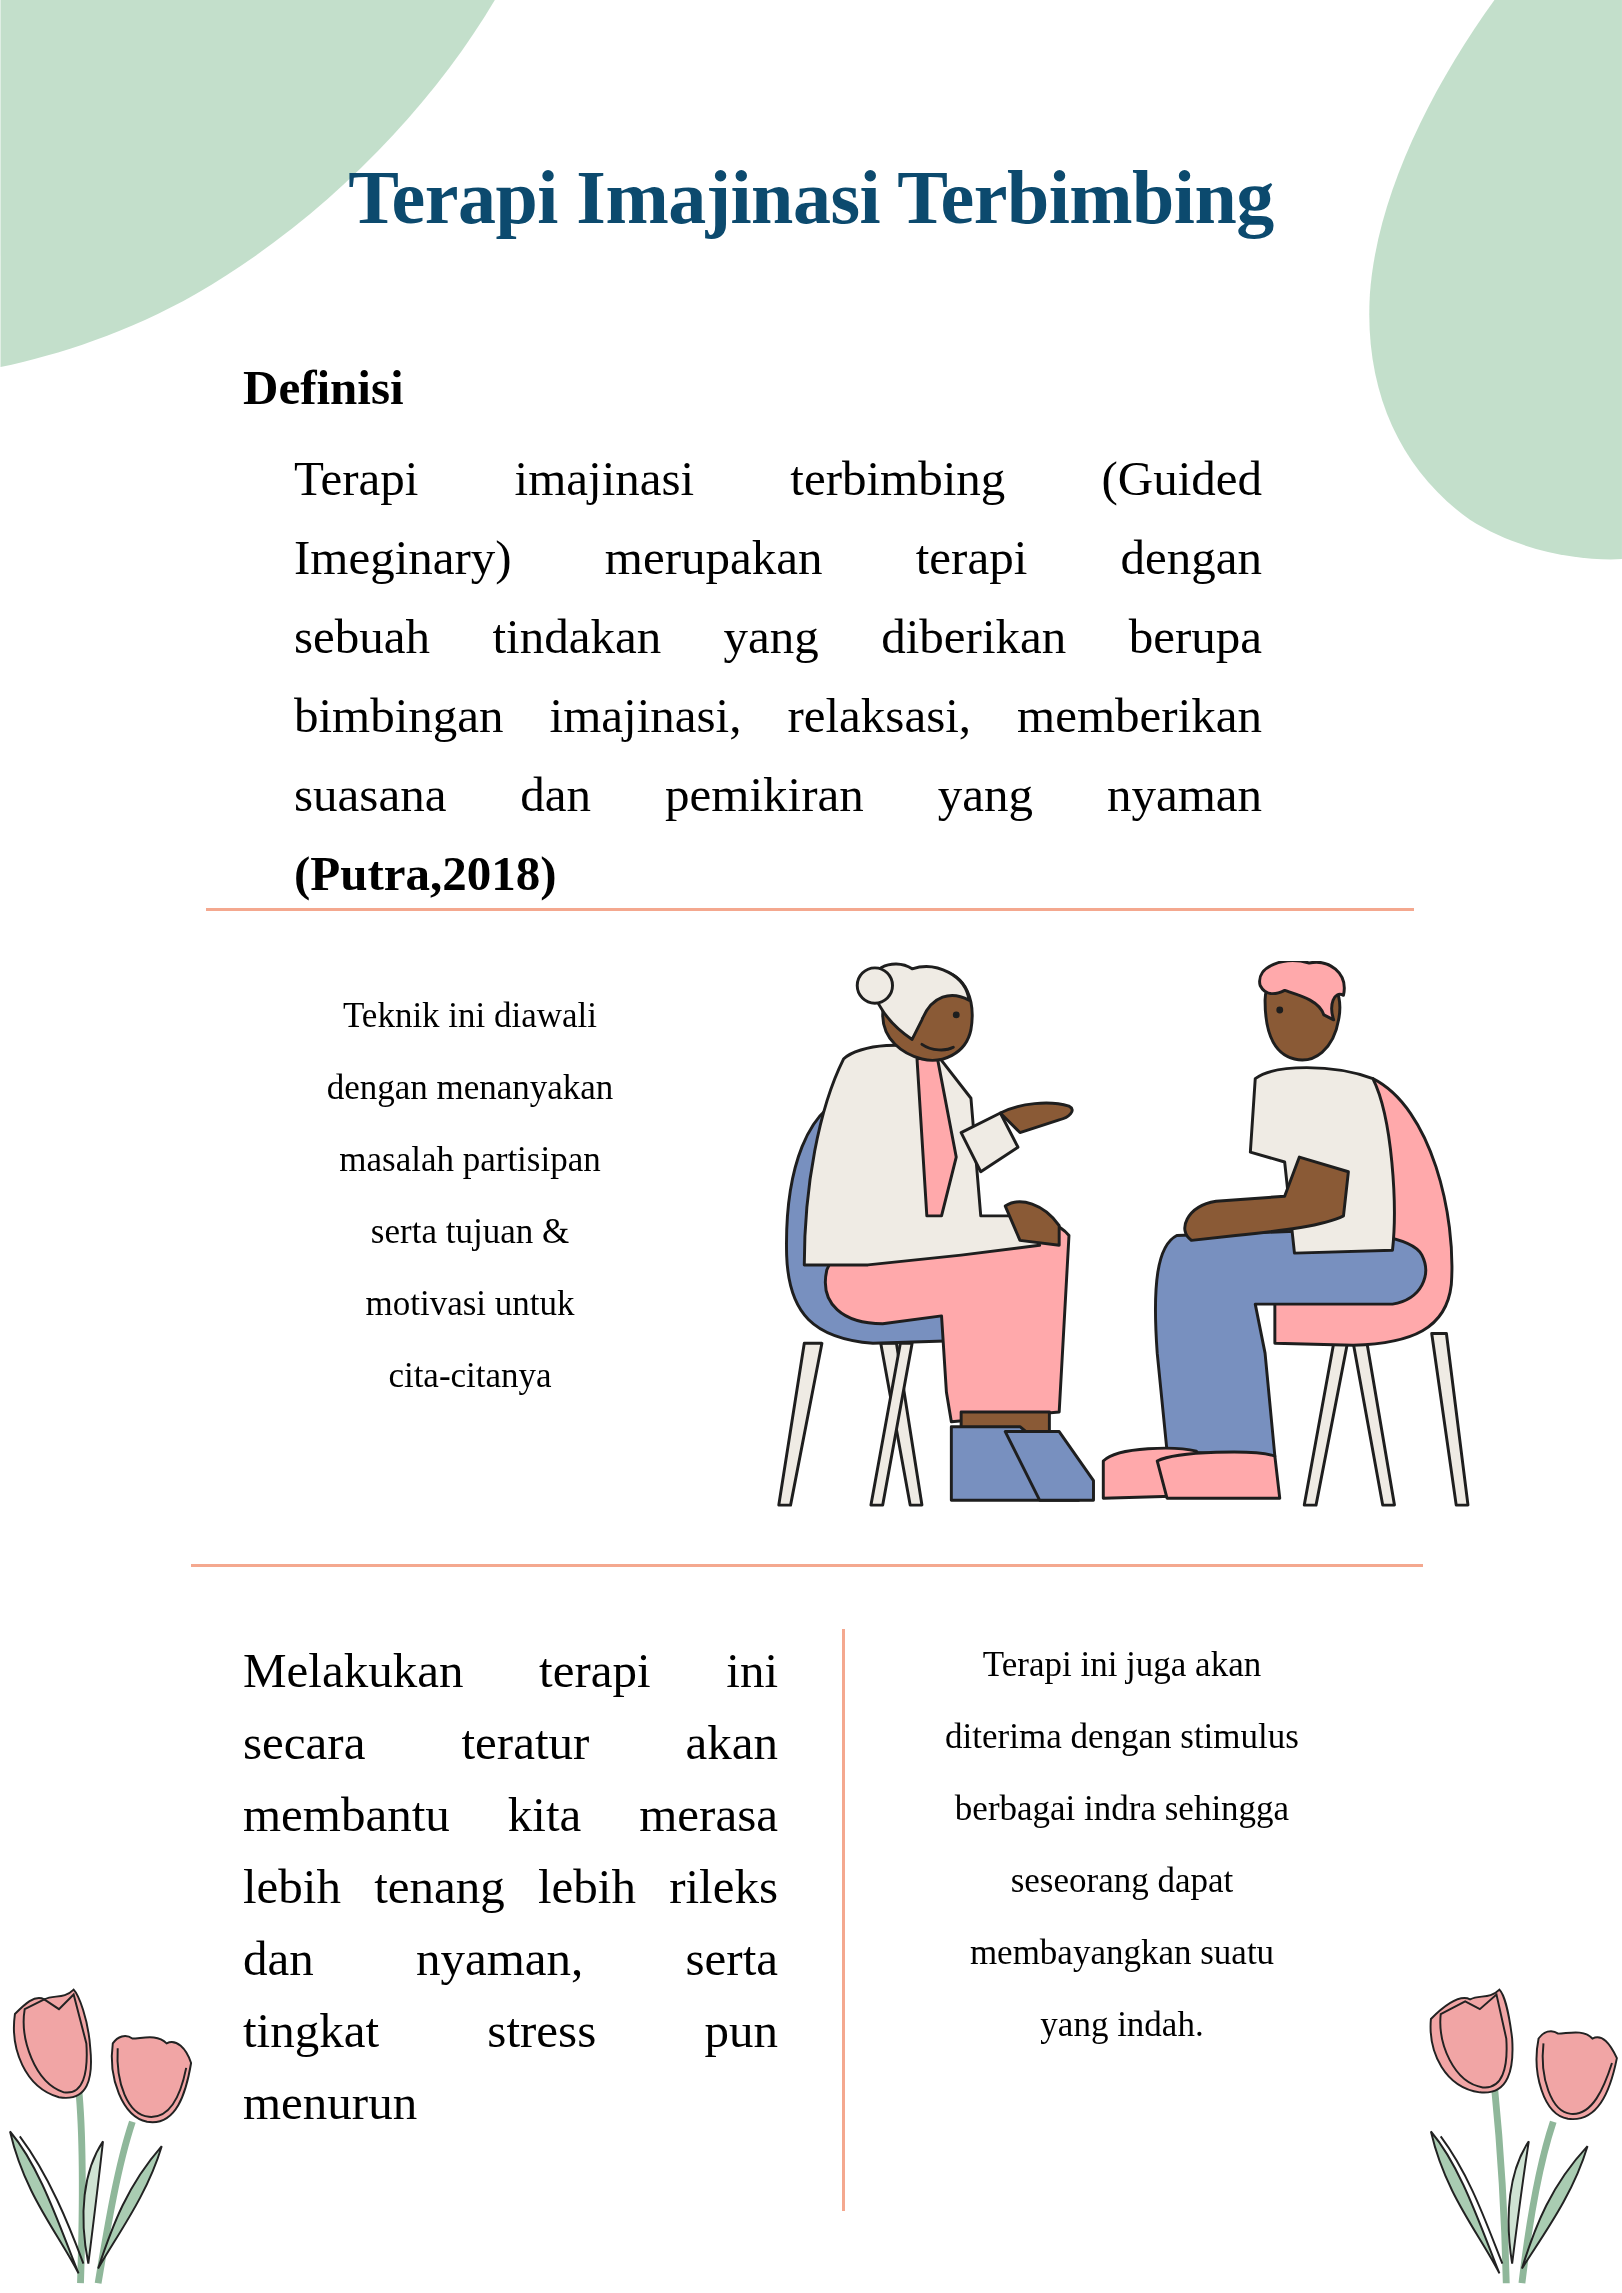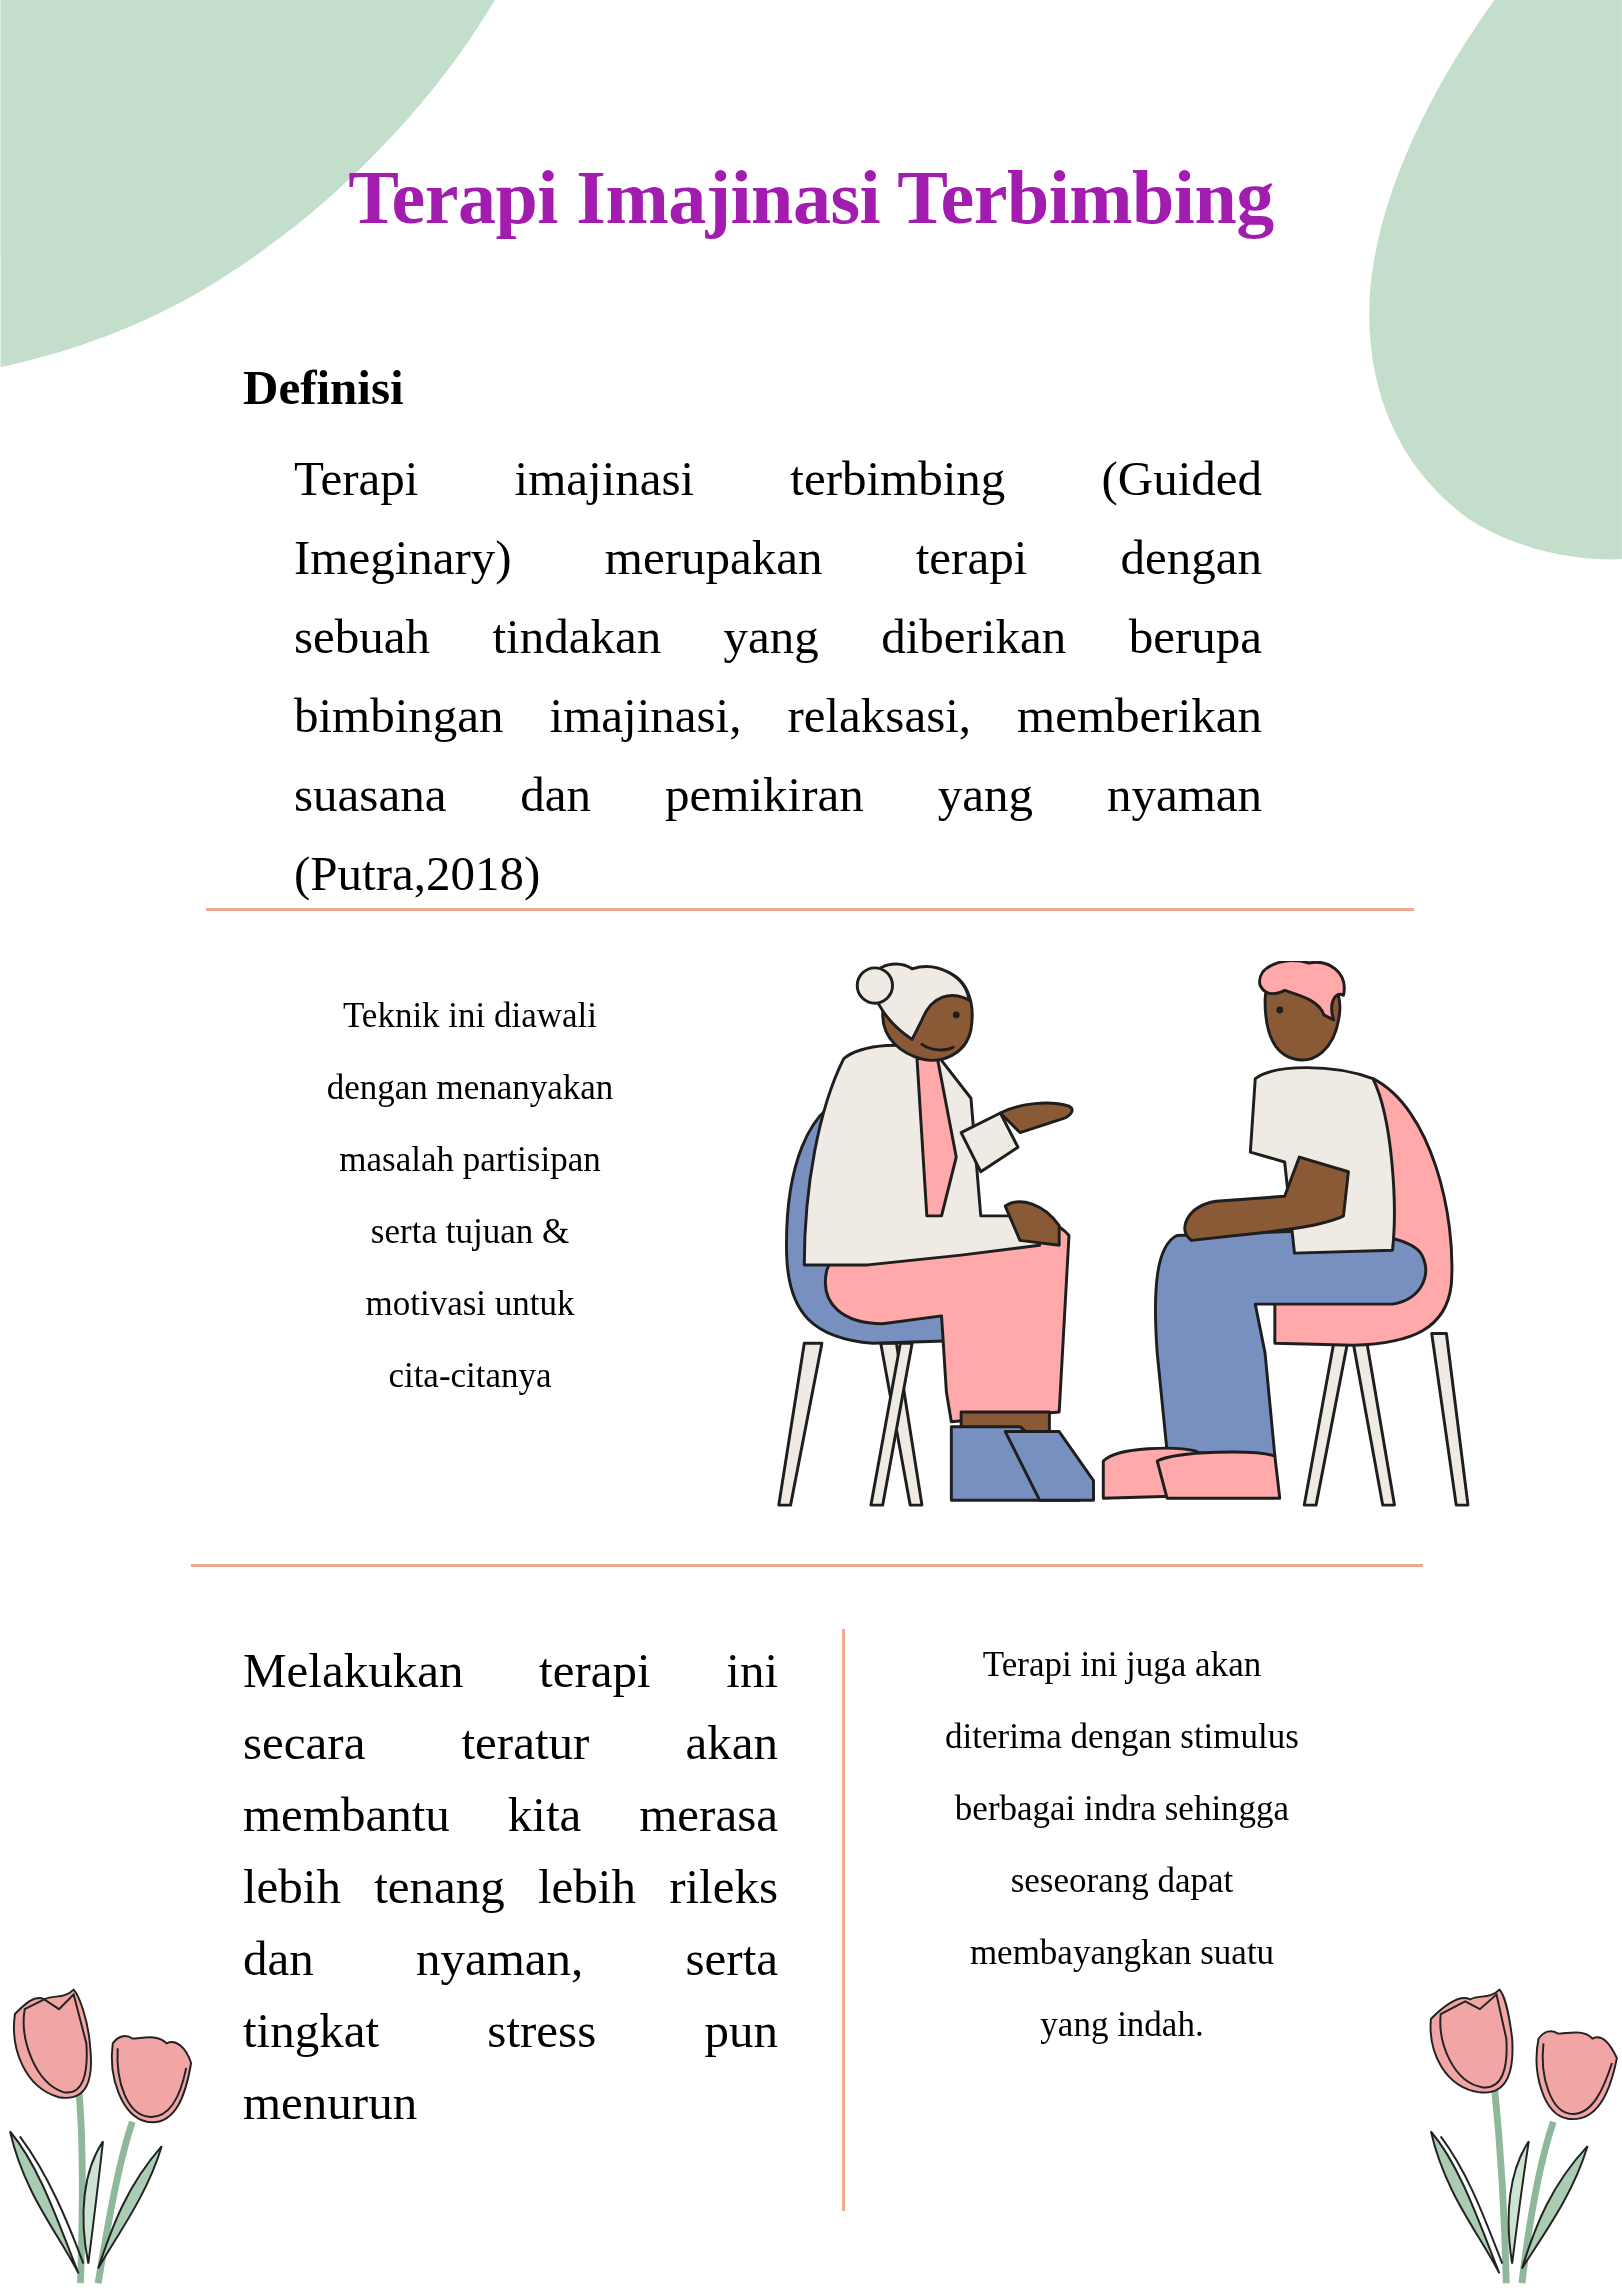--- a/index.html
+++ b/index.html
@@ -1,26 +1,26 @@
 <!DOCTYPE html>
 <html><head>
 <meta charset="utf-8">
 <style>
   html, body { margin: 0; padding: 0; background: #ffffff; }
   body { width: 1622px; height: 2294px; position: relative; overflow: hidden;
          font-family: "Liberation Serif", "DejaVu Serif", serif; color: #000; }
   .blob { position: absolute; }
   .title { position: absolute; left: 0; width: 1622px; top: 159px; text-align: center;
            font-family: "Liberation Serif", serif; font-weight: bold; font-size: 76px;
-           color: #a21caf; letter-spacing: -0.5px; line-height: 1; }
+           color: #0c4a6e; letter-spacing: -0.5px; line-height: 1; }
   .def-heading { position: absolute; left: 243px; top: 363px; font-weight: bold; font-size: 49px; line-height: 1; }
   .def-body { position: absolute; left: 294px; top: 436px; width: 968px; font-size: 49px; line-height: 72px;
               text-align: justify; text-align-last: left; }
   .def-body span { display: block; text-align: justify; text-align-last: justify; margin-top: 7px; }
-  .def-body span.last { text-align-last: left; }
+  .def-body span.last { text-align-last: left; font-weight: bold; }
   .divider-h { position: absolute; height: 2.9px; background: #f4a88f; }
   .divider-v { position: absolute; width: 2.9px; background: #f4a88f; }
   .center-text { position: absolute; text-align: center; font-size: 35px; line-height: 72px; }
   .center-text span { display: block; white-space: nowrap; }
   .just-text { position: absolute; font-size: 49px; line-height: 72px; }
   .just-text span { display: block; text-align: justify; text-align-last: justify; white-space: nowrap; }
   .just-text span.last { text-align-last: left; }
   .illus { position: absolute; }
 </style>
 </head>

